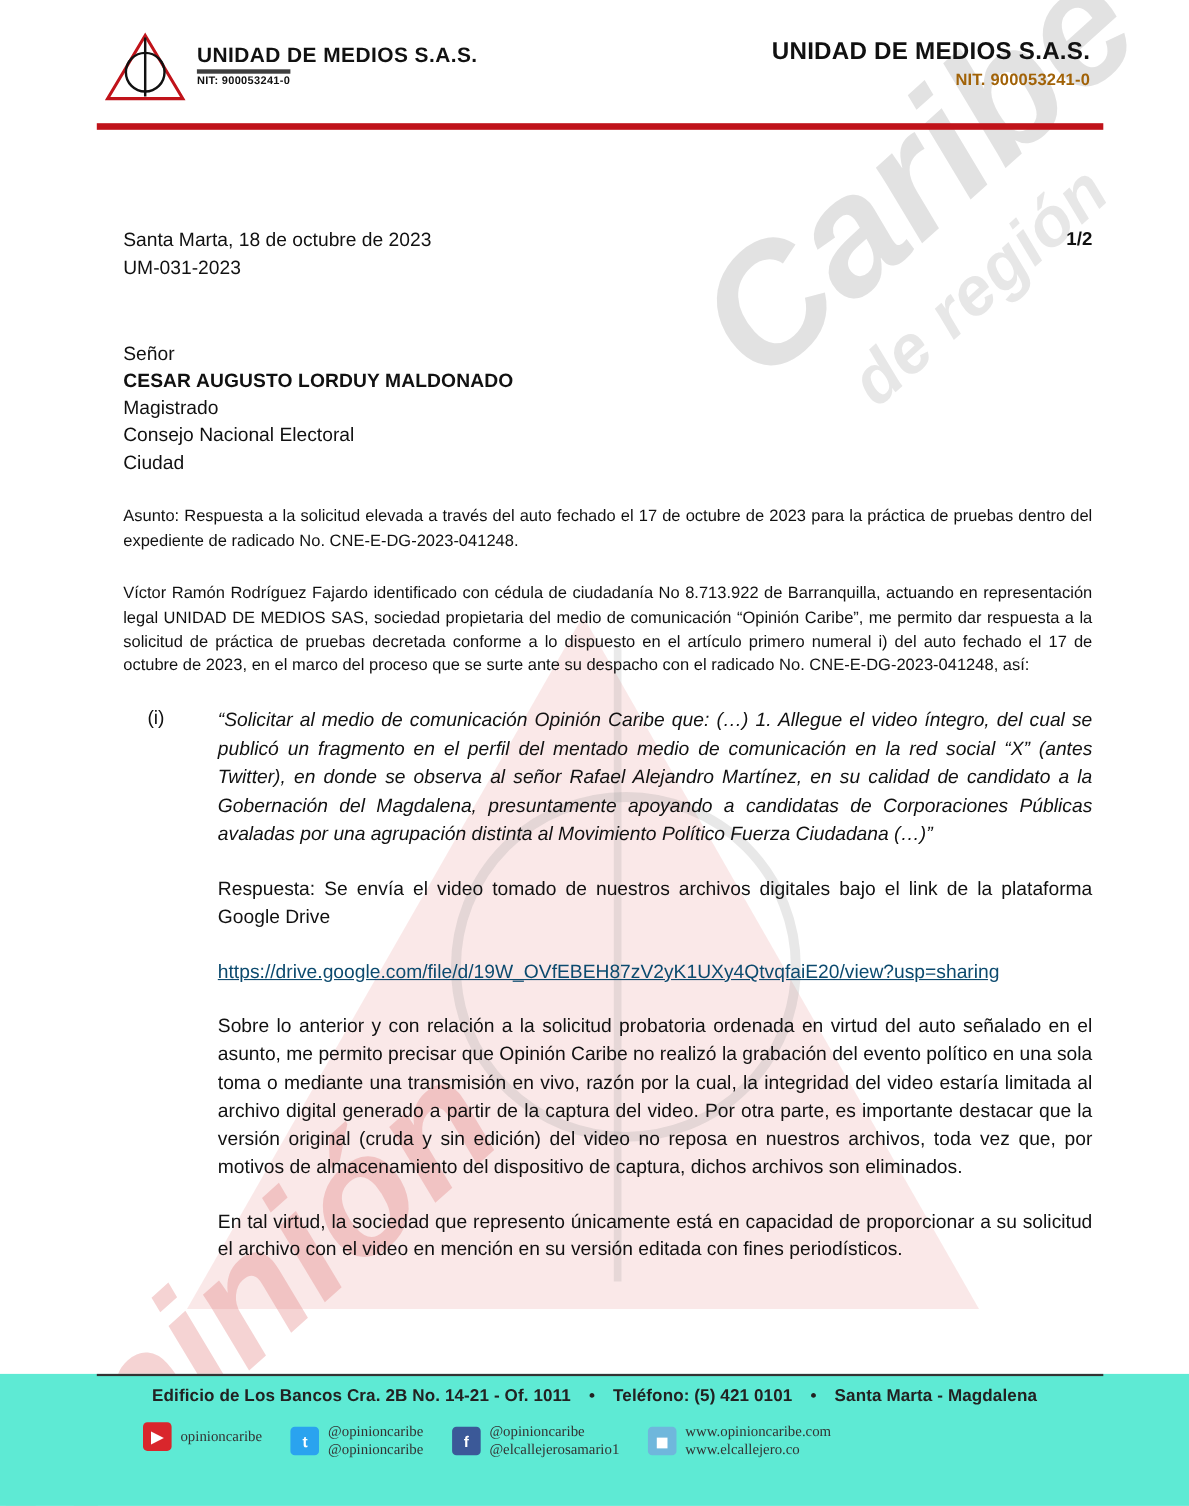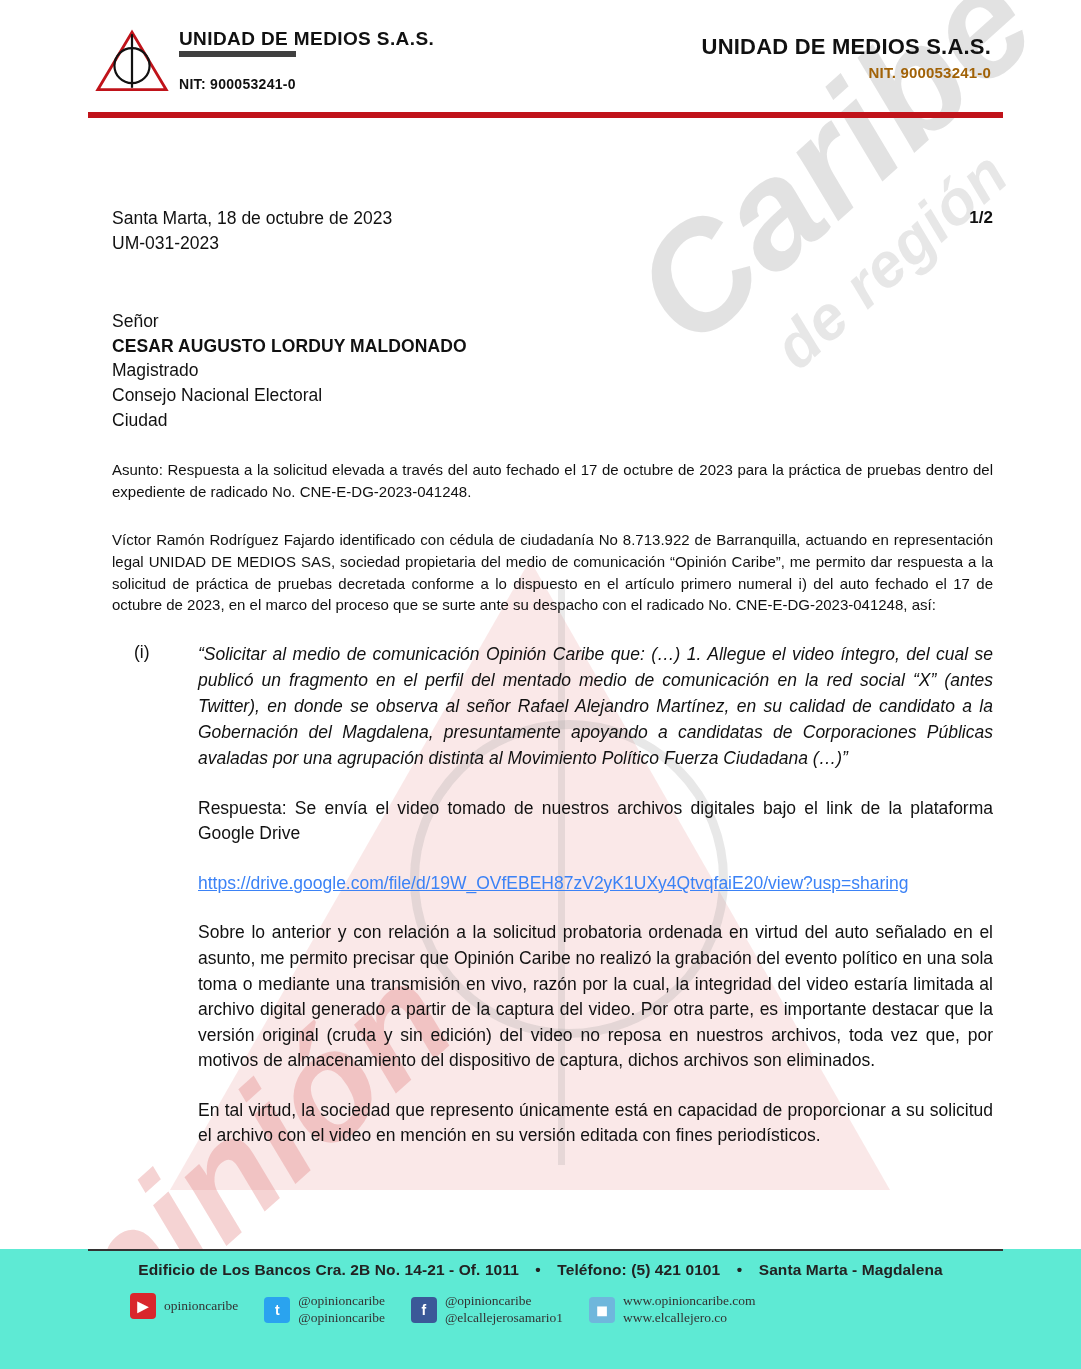--- a/index.html
+++ b/index.html
@@ -110,25 +110,25 @@
     position: relative;
   }
   .lh-name {
     font-size: 19px;
     font-weight: 700;
     letter-spacing: 0.4px;
     color: #111;
     line-height: 1.05;
   }
   .lh-nit {
-    font-size: 14px;
+    font-size: 10px;
     font-weight: 700;
     letter-spacing: 0.3px;
-    border-top: 6px solid #404040;
-    padding-top: 19px;
+    border-top: 4px solid #404040;
+    padding-top: 1px;
     margin-top: 2px;
     display: inline-block;
   }
   .lh-right {
     position: absolute;
     right: 90px;
     top: 34px;
     text-align: right;
   }
   .lh-right .r1 {
@@ -210,21 +210,21 @@
     text-align: justify;
     margin: 0;
   }
   .quote-body p.sub {
     margin: 24px 0 0 0;
     font-size: 17.5px;
     line-height: 1.46;
     text-align: justify;
   }
   a.link {
-    color: #3b82f6;
+    color: #0c4a6e;
     text-decoration: underline;
     word-break: break-all;
   }
 
   
   .footer {
     position: absolute;
     left: 0;
     right: 0;
     bottom: 0;

